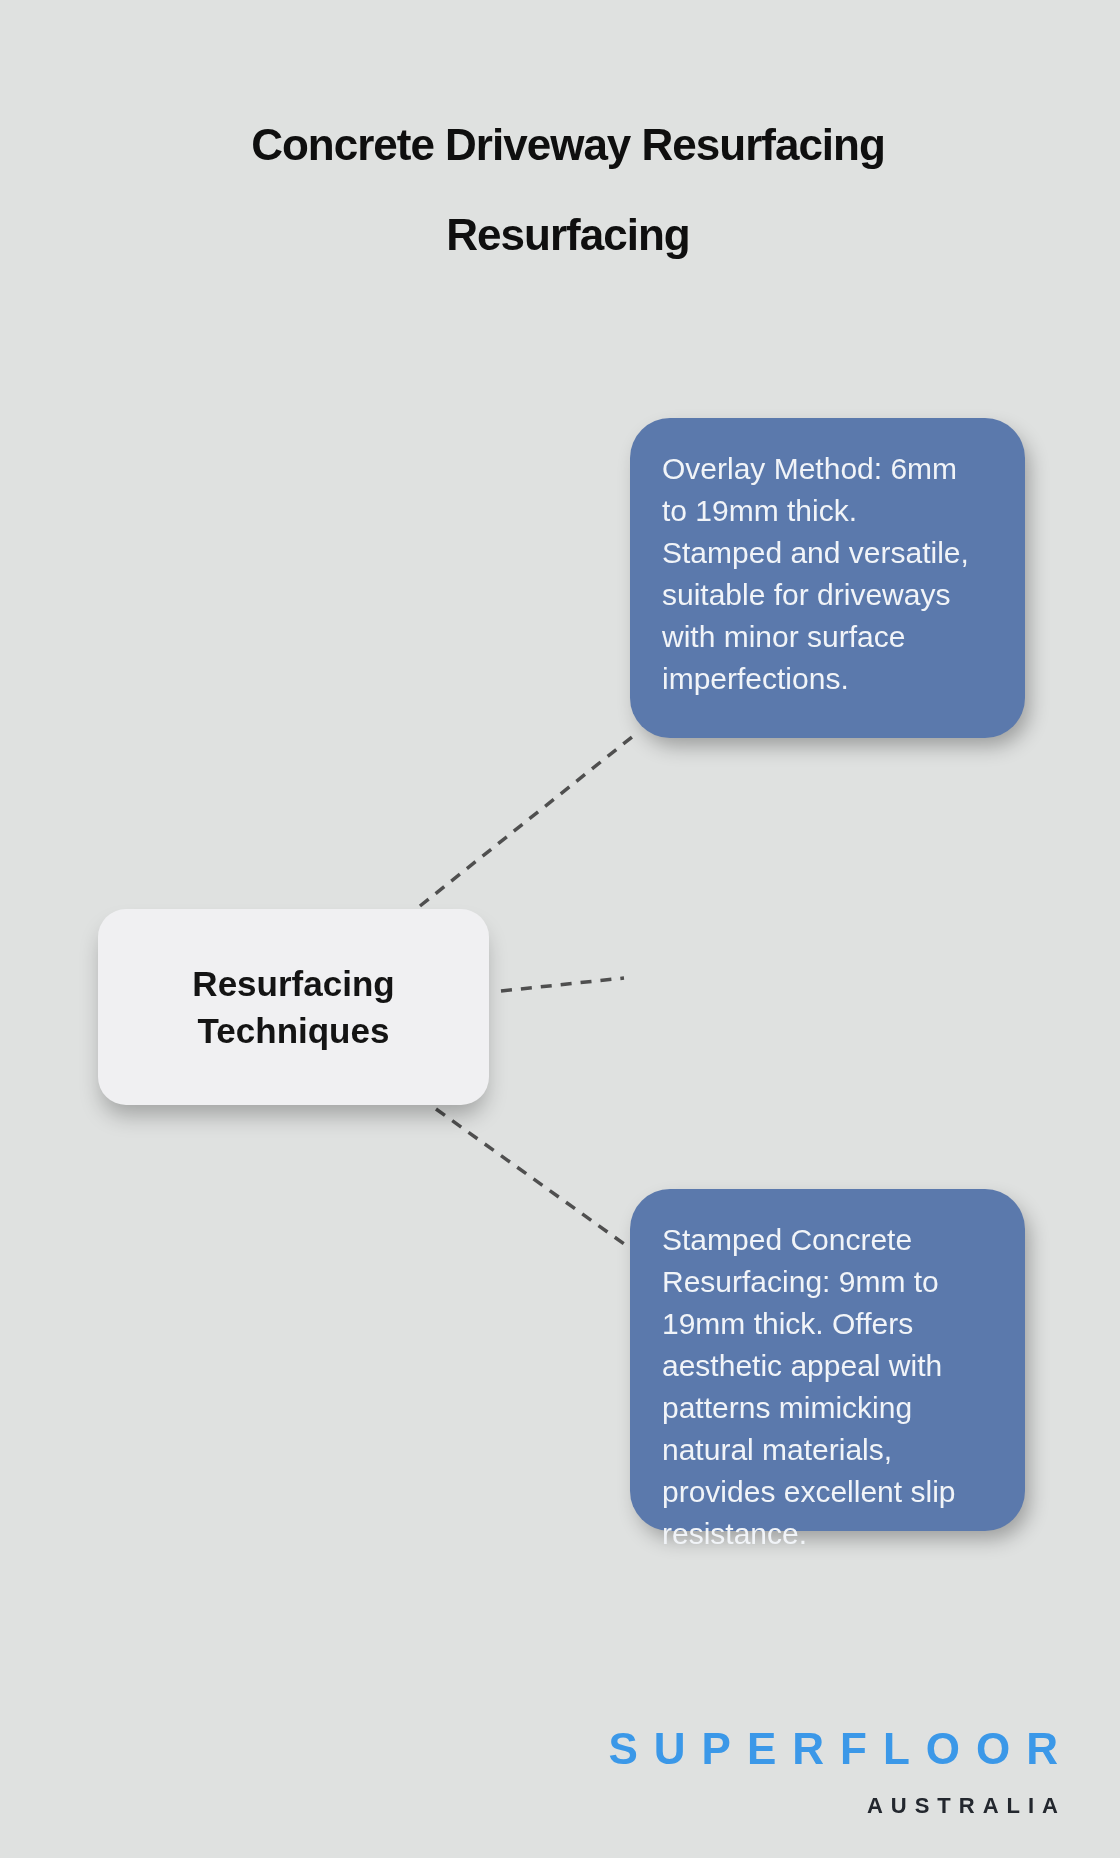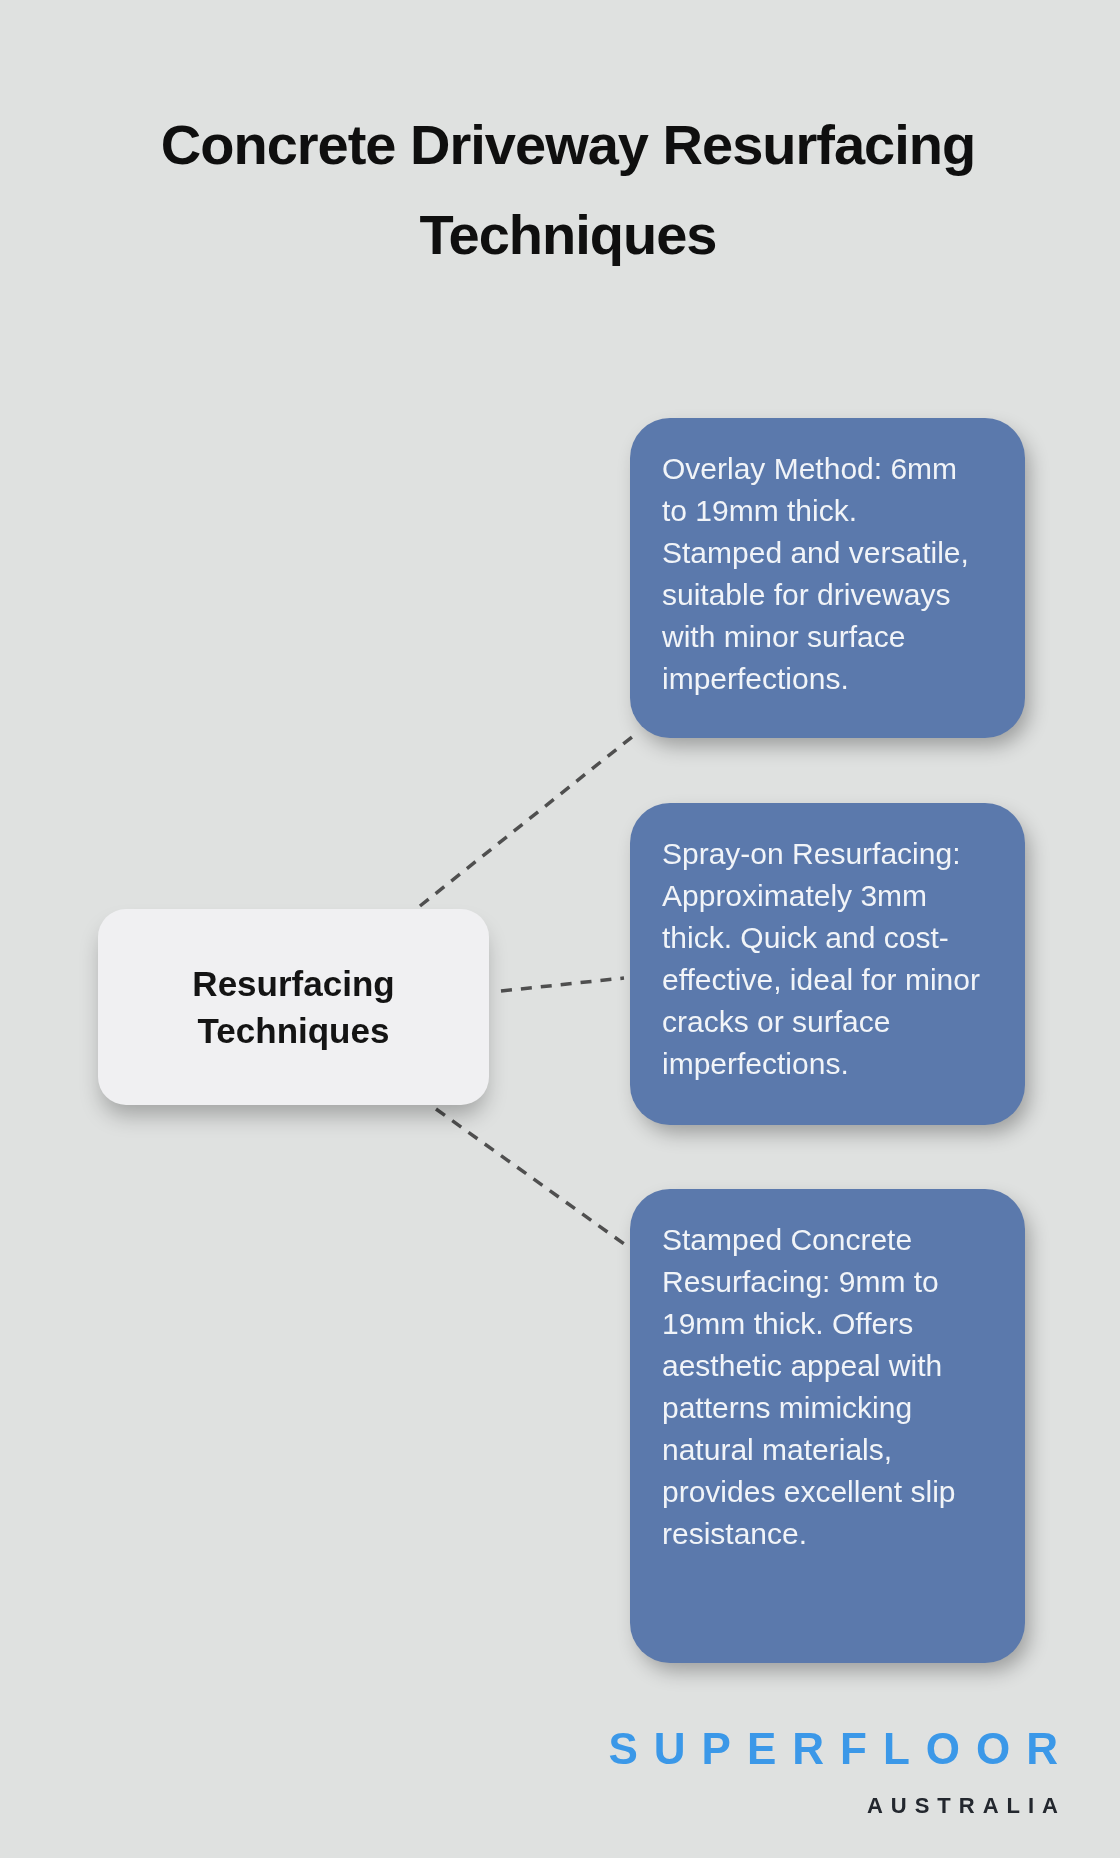--- a/index.html
+++ b/index.html
@@ -23,21 +23,21 @@
     margin:0 auto;
     background:var(--page-bg);
     overflow:hidden;
   }
   .title{
     position:absolute;
     left:16px; right:0; top:100px;
     text-align:center;
     color:var(--title-text);
     font-weight:bold;
-    font-size:56px;
+    font-size:44px;
     line-height:90px;
     letter-spacing:-1px;
   }
   .title .line{display:block;}
   .connectors{
     position:absolute;
     left:0; top:0;
     width:1120px; height:1858px;
     pointer-events:none;
   }
@@ -72,21 +72,21 @@
     background:var(--box-fill);
     border-radius:40px;
     box-shadow:6px 10px 20px -2px rgba(0,0,0,0.30);
     color:var(--box-text);
     font-size:30px;
     line-height:42px;
     padding:30px 45px 30px 32px;
   }
   .tech-box.box-1{top:418px; height:320px;}
   .tech-box.box-2{top:803px; height:322px;}
-  .tech-box.box-3{top:1189px; height:474px;}
+  .tech-box.box-3{top:1189px; height:342px;}
   .logo{
     position:absolute;
     right:62px; top:1724px;
     display:flex;
     flex-direction:column;
     align-items:flex-end;
   }
   .logo .brand{
     font-size:44px;
     font-weight:bold;
@@ -105,40 +105,37 @@
     white-space:nowrap;
   }
 </style>
 </head>
 <body>
 
 <div class="canvas">
 
   <h1 class="title">
     <span class="line">Concrete Driveway Resurfacing</span>
-    <span class="line">Techniques</span>
+    <span class="line">Resurfacing</span>
   </h1>
 
   <svg class="connectors" viewBox="0 0 1120 1858" xmlns="http://www.w3.org/2000/svg">
     <line x1="420" y1="906" x2="637" y2="733"></line>
     <line x1="501" y1="991" x2="624" y2="978"></line>
     <line x1="436" y1="1109" x2="627" y2="1246"></line>
   </svg>
 
   <div class="root-node">
     <div class="root-label">Resurfacing Techniques</div>
   </div>
 
   <div class="tech-box box-1">
     <span>Overlay Method: 6mm to 19mm thick. Stamped and versatile, suitable for driveways with minor surface imperfections.</span>
   </div>
 
-  <div class="tech-box box-2">
-    <span>Spray-on Resurfacing: Approximately 3mm thick. Quick and cost-effective, ideal for minor cracks or surface imperfections.</span>
-  </div>
 
   <div class="tech-box box-3">
     <span>Stamped Concrete Resurfacing: 9mm to 19mm thick. Offers aesthetic appeal with patterns mimicking natural materials, provides excellent slip resistance.</span>
   </div>
 
   <div class="logo">
     <span class="brand">SUPERFLOOR</span>
     <span class="country">AUSTRALIA</span>
   </div>
 

